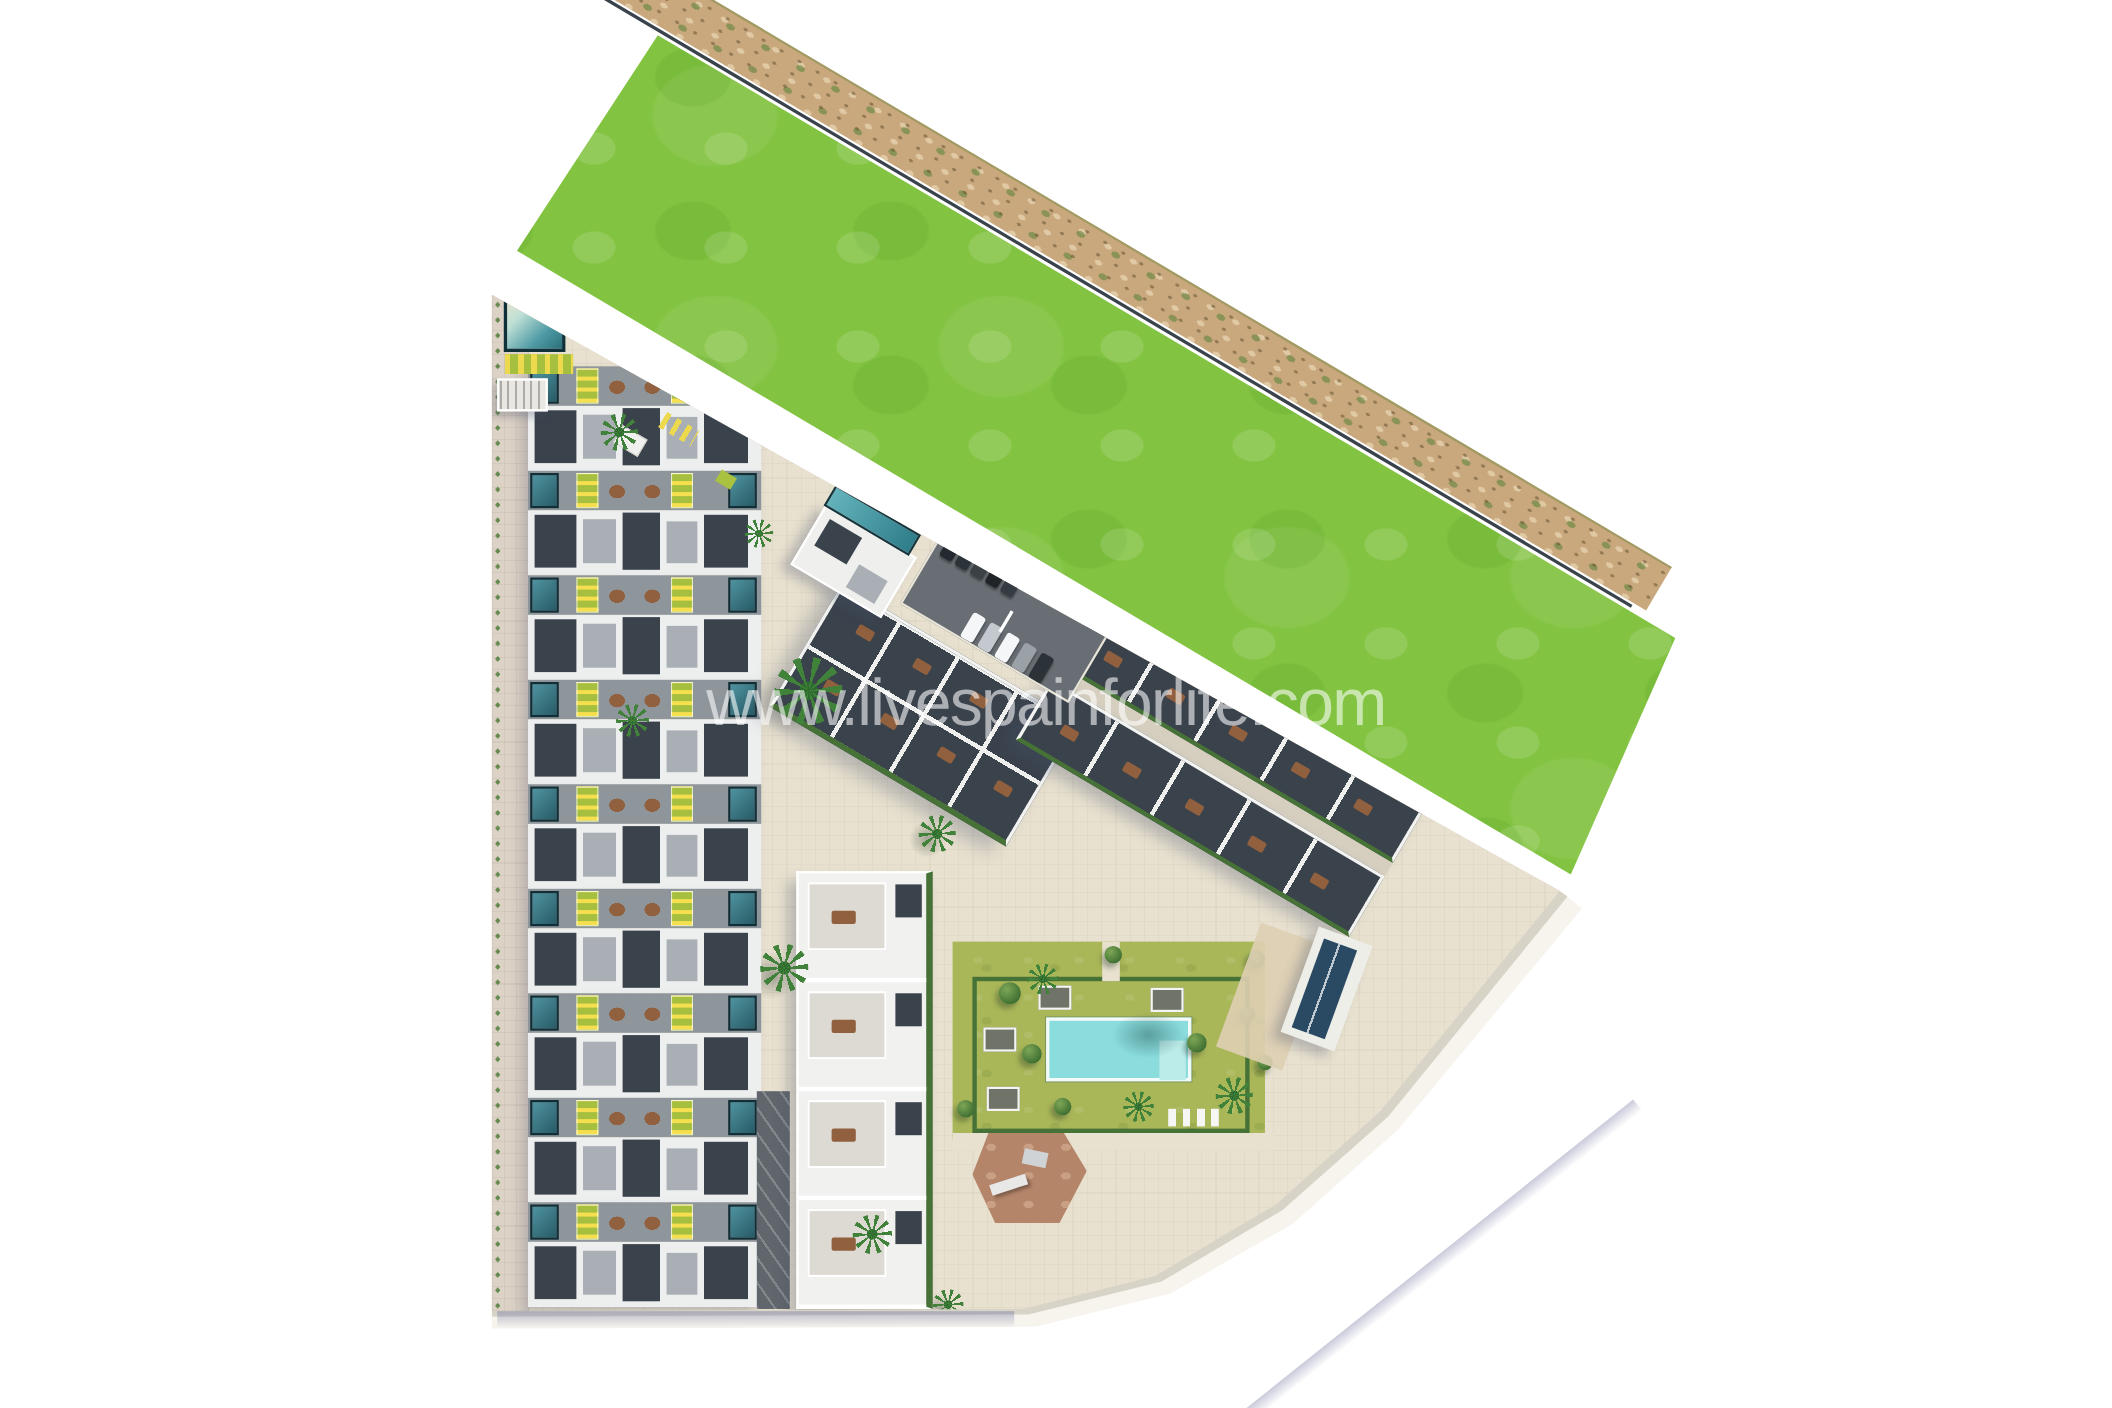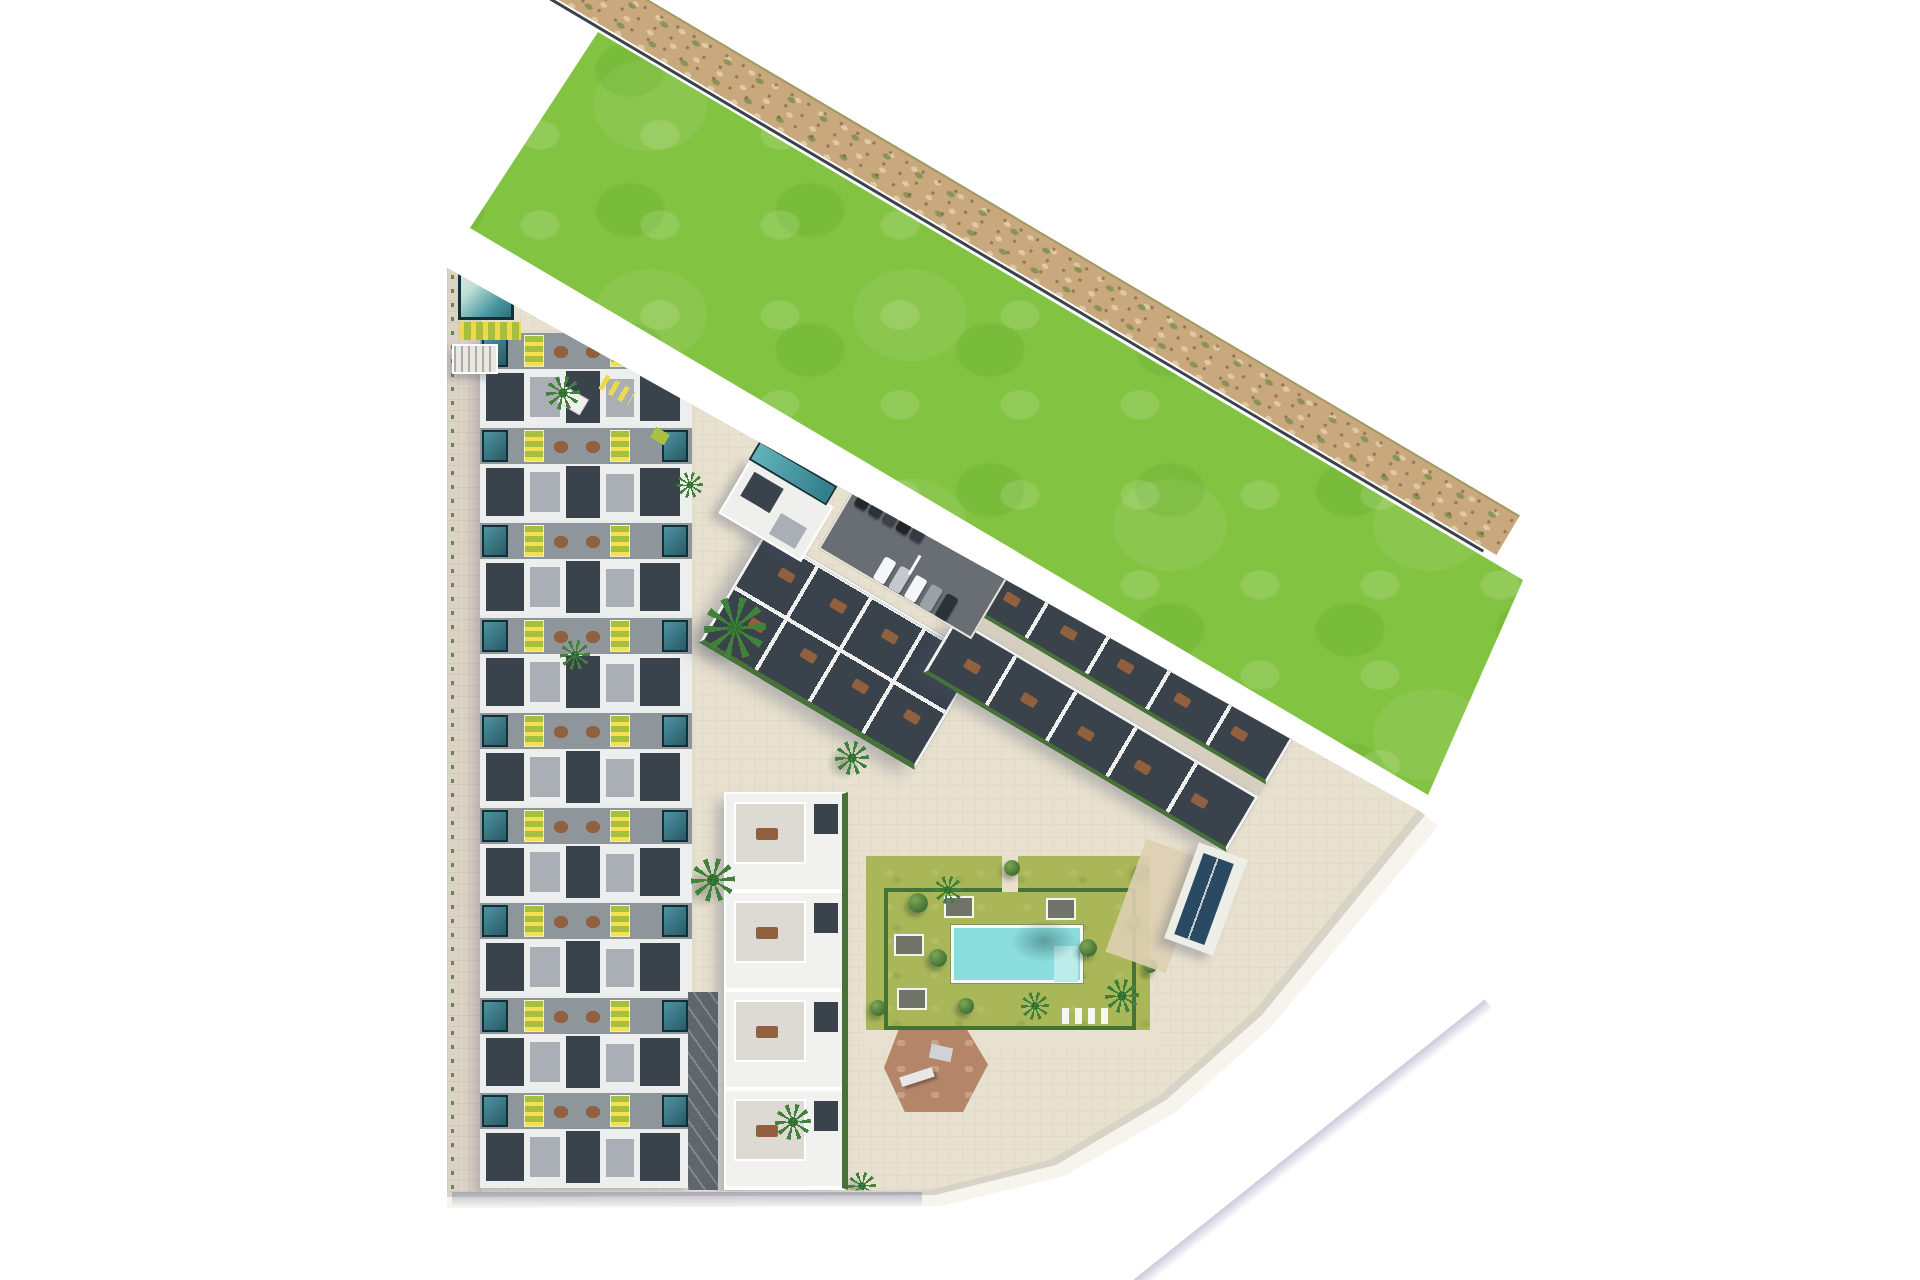--- a/index.html
+++ b/index.html
@@ -476,13 +476,14 @@
         <div class="palm" style="left: 560px; top: 640px; width: 30px; height: 30px;"></div>
       </div>
   </div>
 
   <div class="sand"></div>
   <div class="wall-line"></div>
 
   <div class="shadow-bottom"></div>
   <div class="shadow-diag"></div>
 
+  <div class="watermark">www.livespainforlife.com</div>
 </div>
 
 </body></html>

